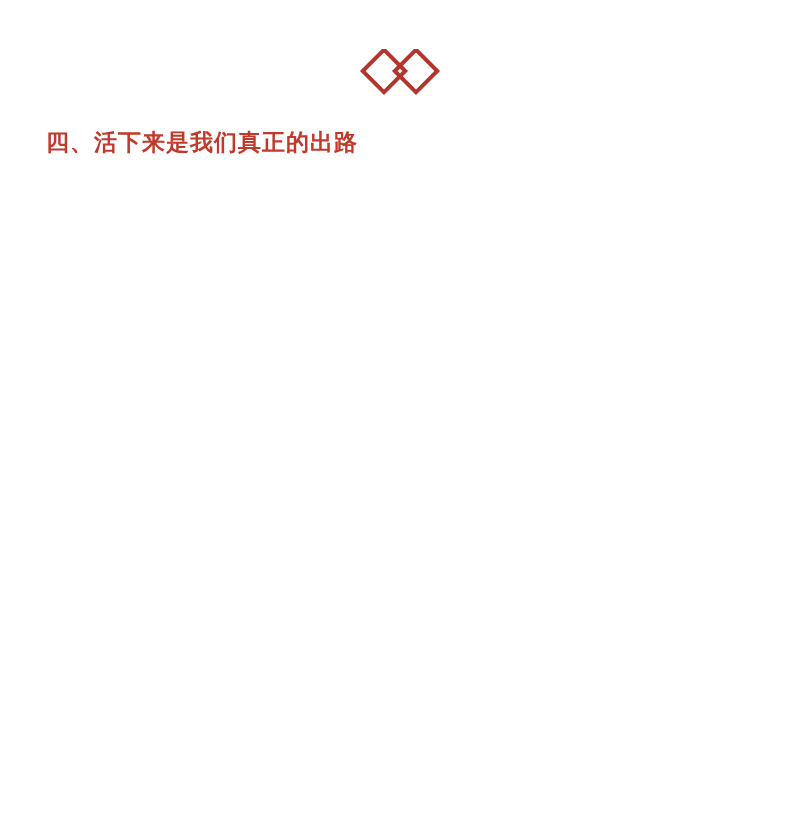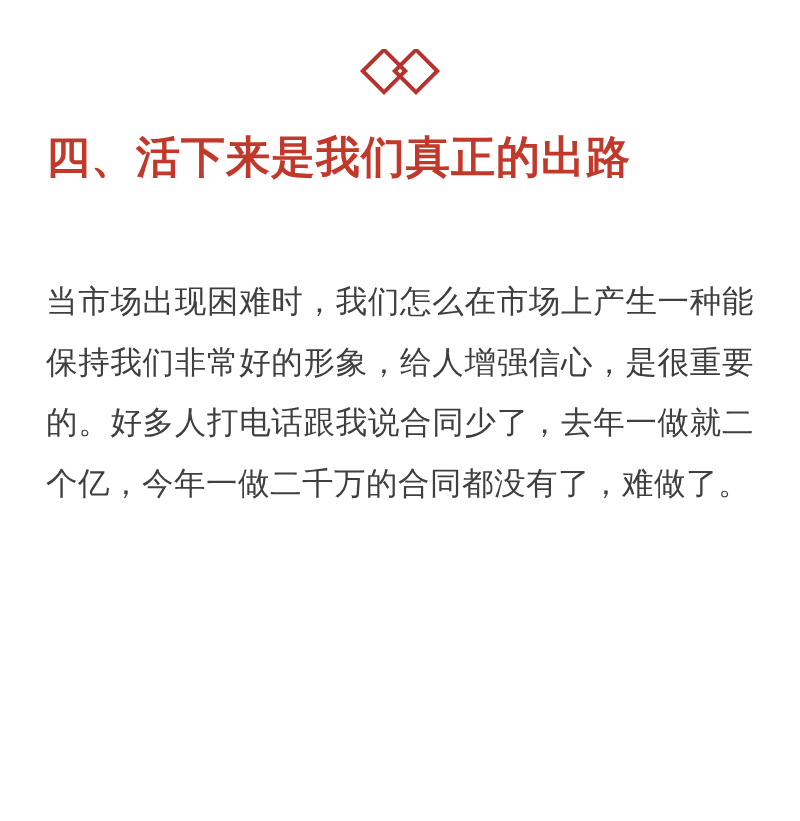--- a/index.html
+++ b/index.html
@@ -28,21 +28,21 @@
     align-items: center;
     padding-top: 78px;
     height: 70px;
     box-sizing: border-box;
   }
   .ornament {
     display: block;
   }
   .section-title {
     margin-top: 50px;
-    font-size: 44px;
+    font-size: 23px;
     font-weight: bold;
     letter-spacing: 1px;
     line-height: 1.3;
     color: #c0392b;
     font-family: "Liberation Sans", "DejaVu Sans", sans-serif;
   }
   .body-text {
     margin-top: 86px;
     font-size: 31.5px;
     line-height: 1.92;
@@ -62,15 +62,14 @@
     <svg class="ornament" width="110" height="58" viewBox="0 0 110 58" aria-hidden="true">
       <g fill="none" stroke="#b5332c" stroke-width="4">
         <rect x="24" y="7" width="30" height="30" transform="rotate(45 39 22)"></rect>
         <rect x="56" y="7" width="30" height="30" transform="rotate(45 71 22)"></rect>
       </g>
     </svg>
   </div>
 
   <h2 class="section-title">四、活下来是我们真正的出路</h2>
 
-  <p class="body-text">当市场出现困难时，我们怎么在市场上产生一种能保持我们非常好的形象，给人增强信心，是很重要的。好多人打电话跟我说合同少了，去年一做就二个亿，今年一做二千万的合同都没有了，难做了。</p>
 
 </div>
 
 </body></html>

